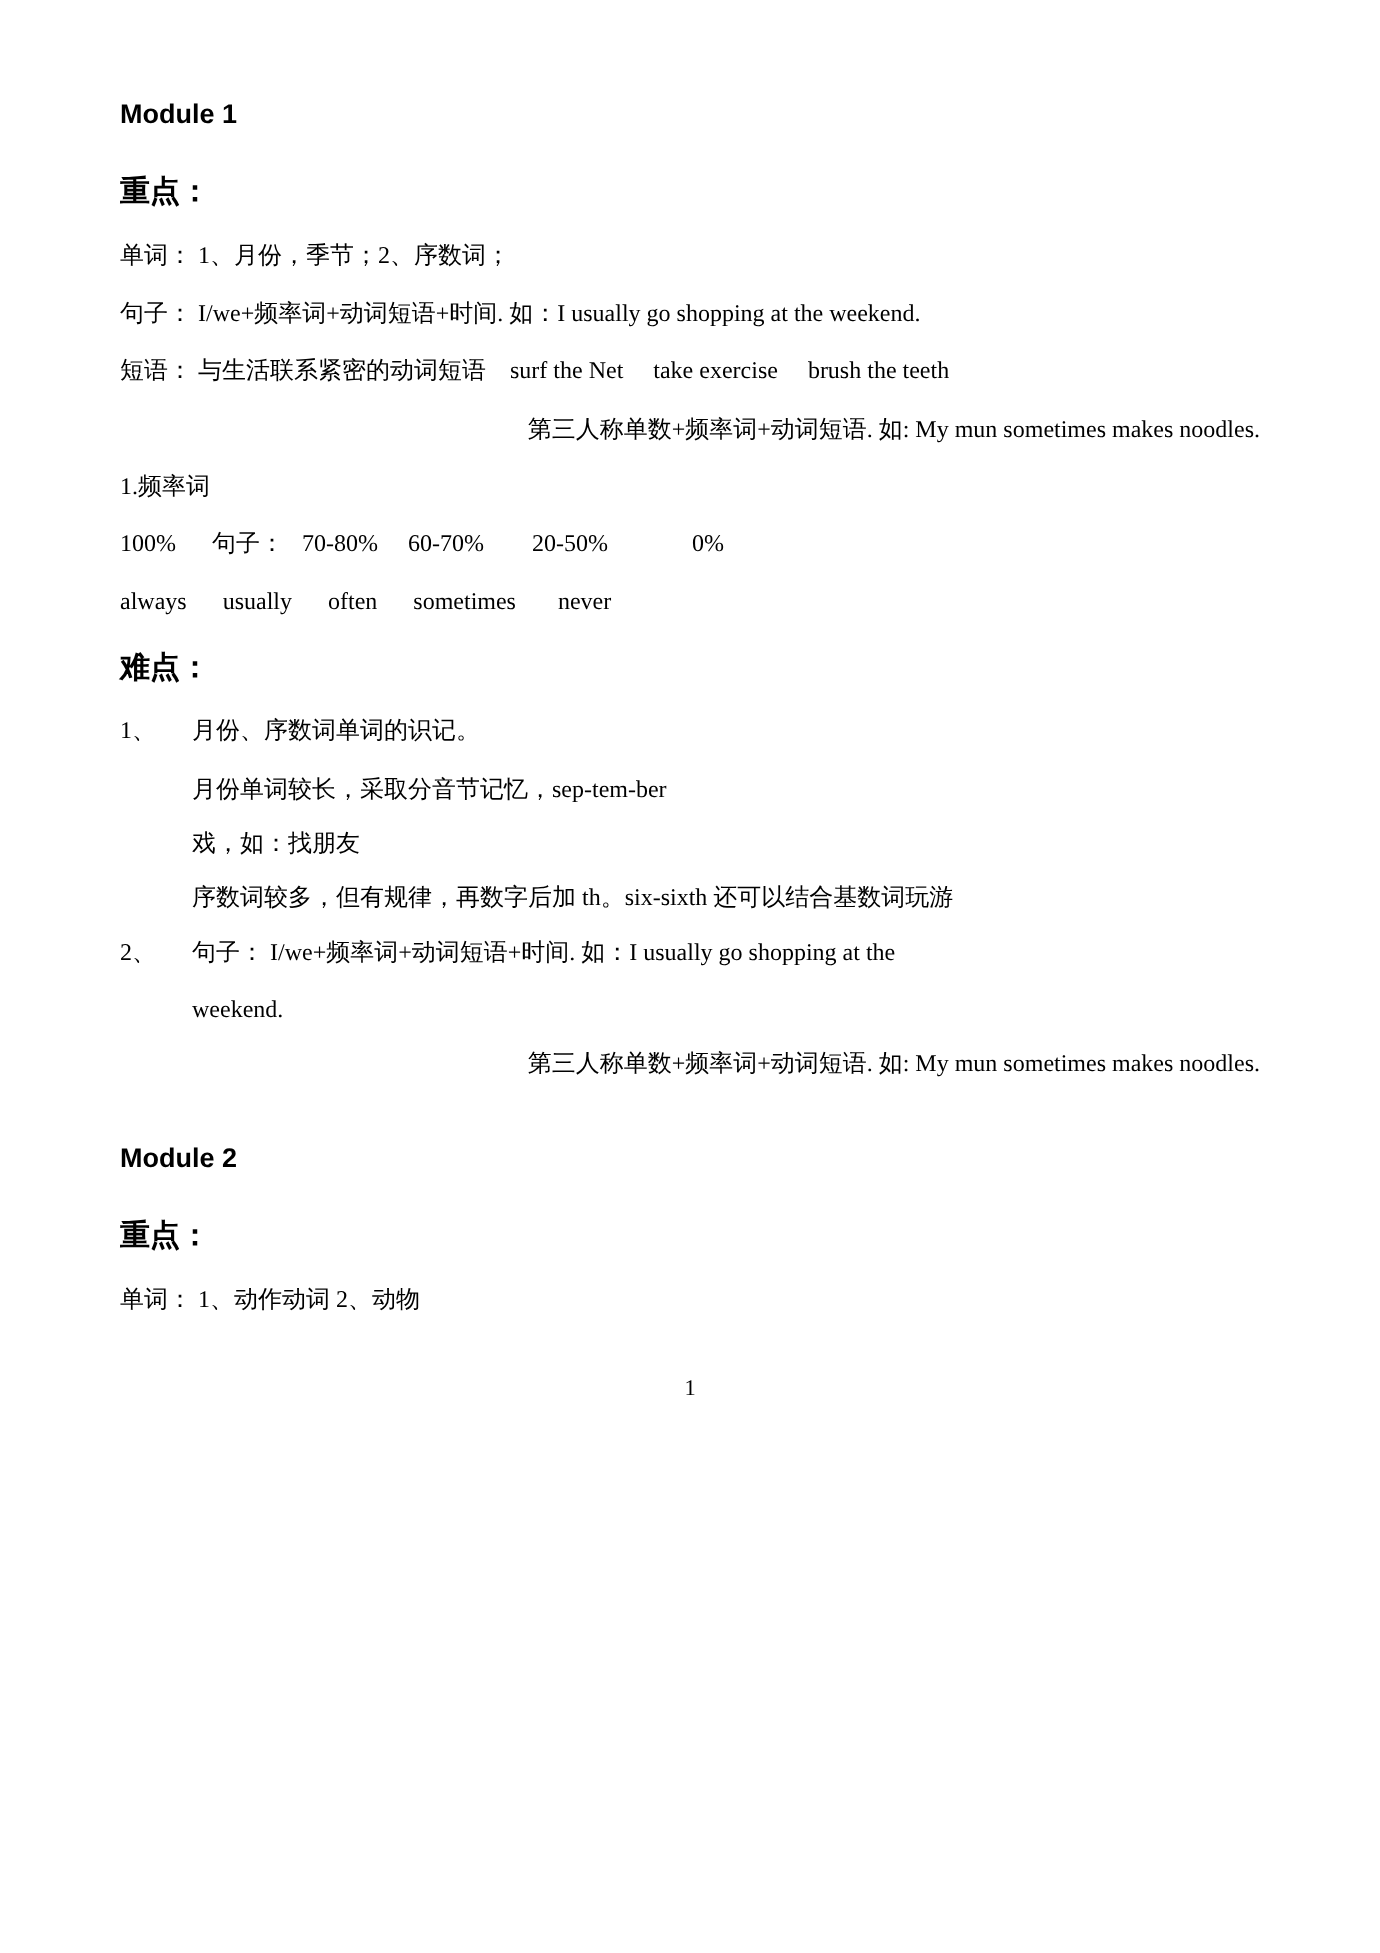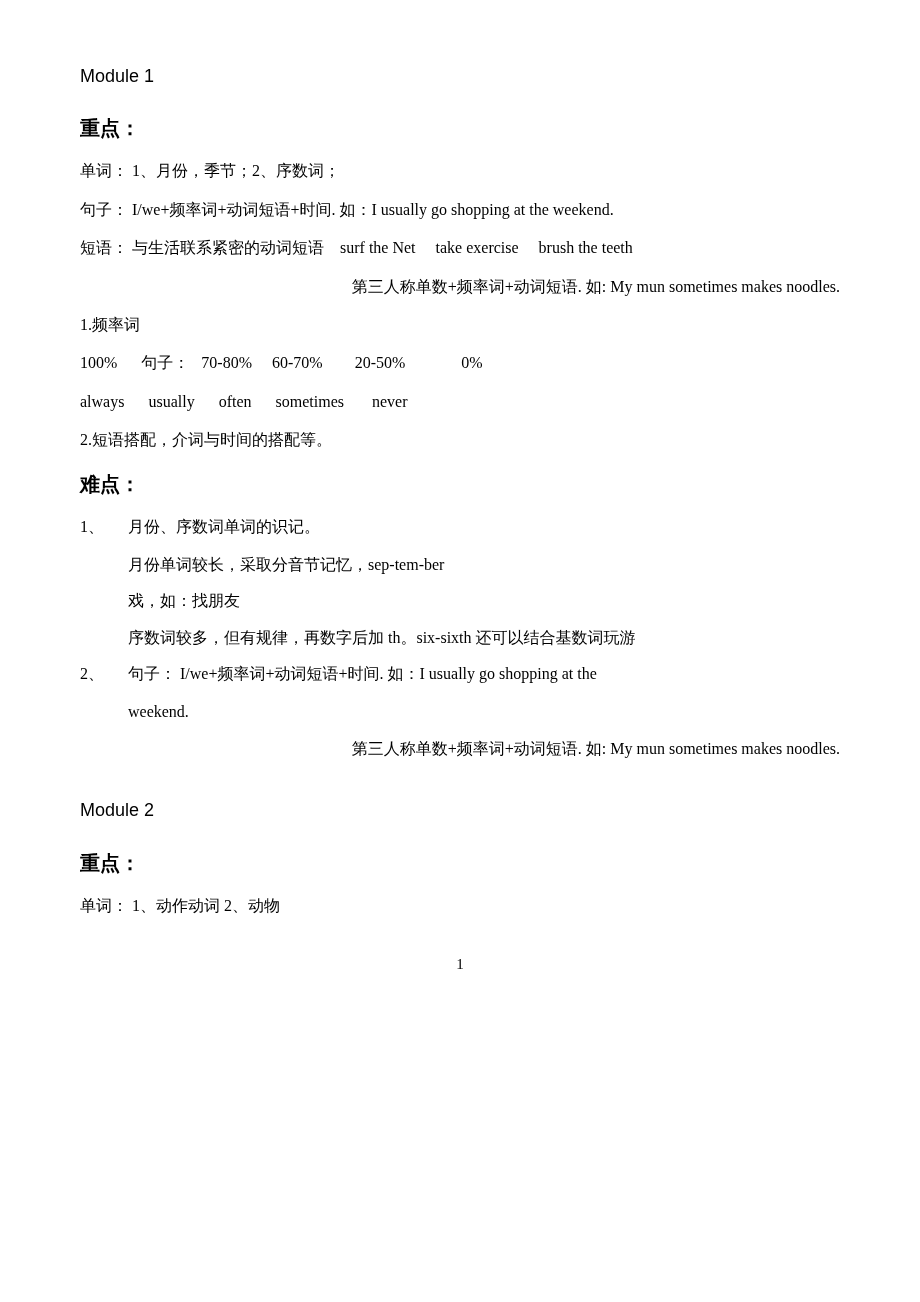--- a/index.html
+++ b/index.html
@@ -15,21 +15,21 @@
       color: #000000;
       width: 920px;
       min-height: 1302px;
       padding: 60px 80px 60px 80px;
       line-height: 1.8;
     }
 
     .module-title {
       font-family: "SimHei", "黑体", Arial, sans-serif;
       font-size: 18px;
-      font-weight: normal;
+      font-weight: bold;
       margin-bottom: 18px;
     }
 
     .section-title {
       font-family: "SimHei", "黑体", Arial, sans-serif;
       font-size: 20px;
       font-weight: bold;
       margin-bottom: 10px;
       margin-top: 10px;
     }
@@ -121,21 +121,20 @@
 
   <div class="line">
     <span>always</span>
     <span>&nbsp;&nbsp;&nbsp;&nbsp;&nbsp;usually</span>
     <span>&nbsp;&nbsp;&nbsp;&nbsp;&nbsp;often</span>
     <span>&nbsp;&nbsp;&nbsp;&nbsp;&nbsp;sometimes</span>
     <span>&nbsp;&nbsp;&nbsp;&nbsp;&nbsp;&nbsp;never</span>
   </div>
 
 
-  <div class="line">2.短语搭配，介词与时间的搭配等。</div>
 
   <div class="section-title">难点：</div>
 
   <div class="numbered-item">
     <span class="numbered-label">1、&nbsp;&nbsp;&nbsp;</span>
     <span class="numbered-content">月份、序数词单词的识记。</span>
   </div>
 
   <div class="sub-indent">
     <span>月份单词较长，采取分音节记忆，sep-tem-ber</span>

